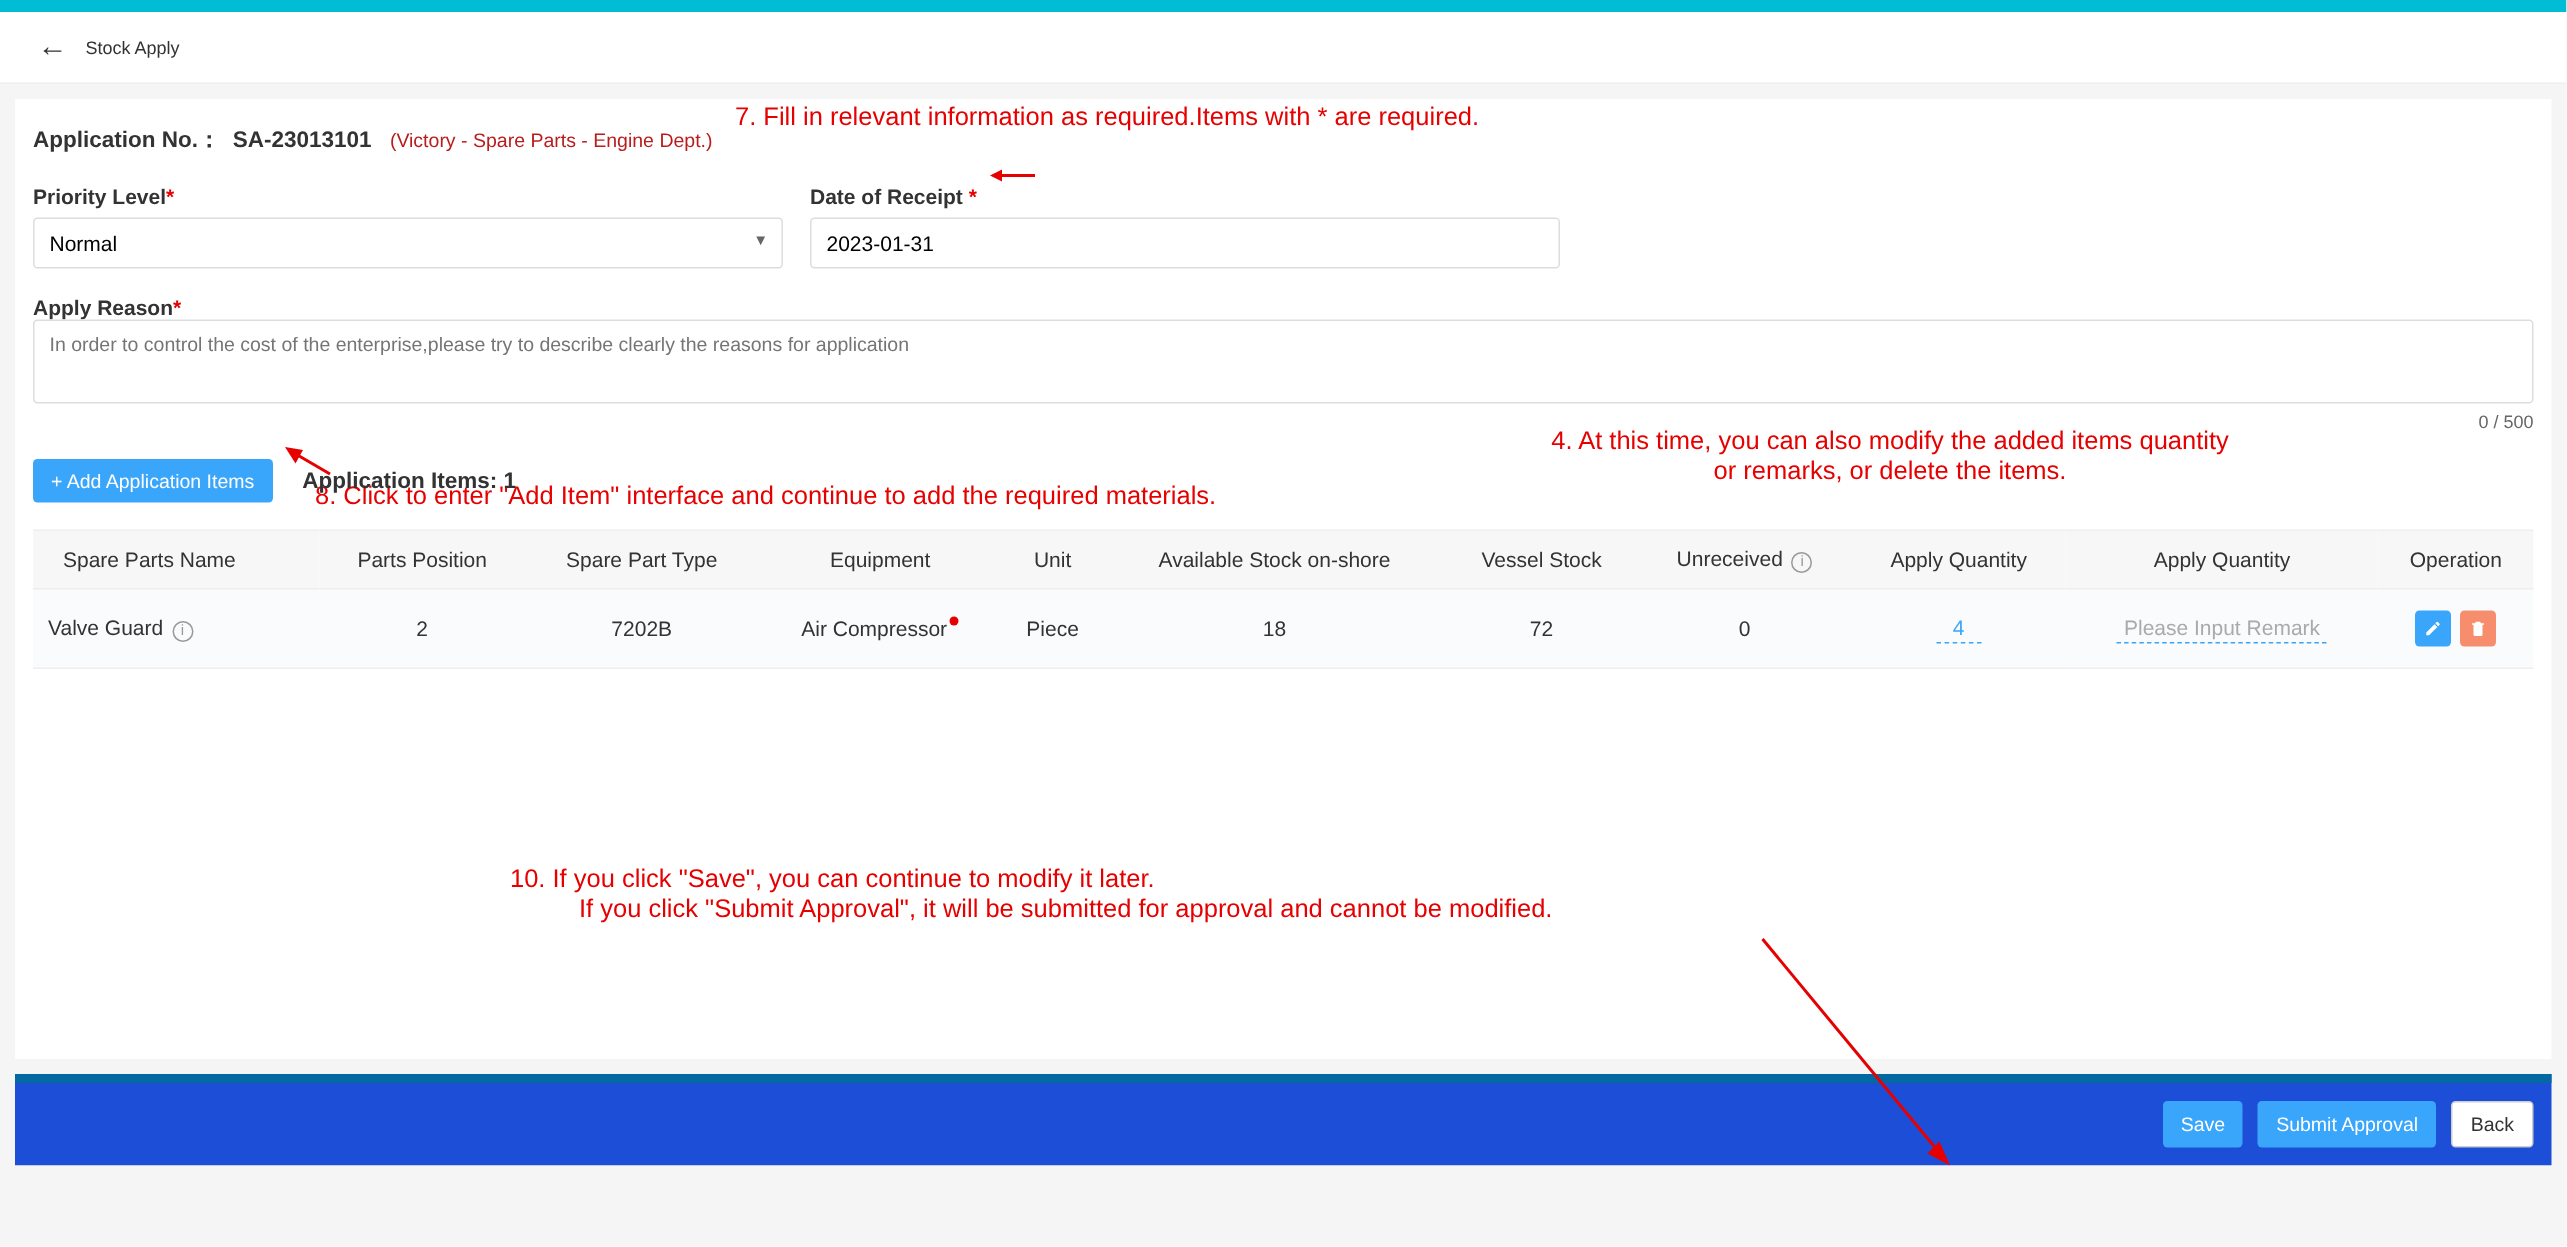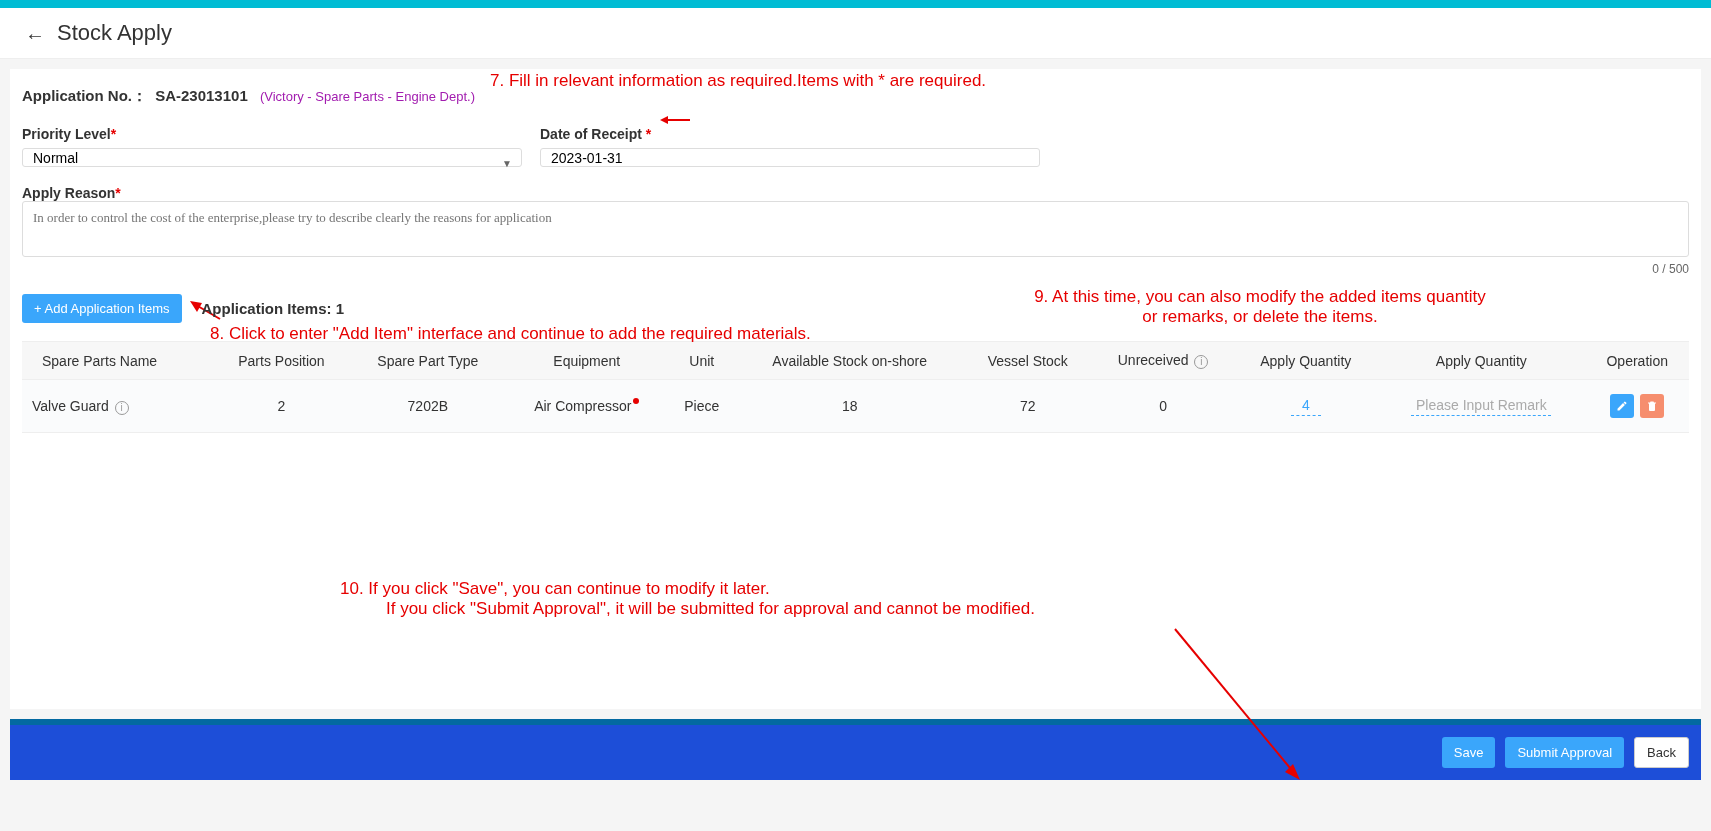--- a/index.html
+++ b/index.html
@@ -1,43 +1,43 @@
 <!DOCTYPE html>
 <html><head>
 <meta charset="utf-8">
 <style>
   * { box-sizing: border-box; margin: 0; padding: 0; }
   body { font-family: Arial, "Microsoft YaHei", sans-serif; font-size: 14px; color: #333; background: #f5f5f5; }
   .topbar { height: 8px; background: #00bcd4; }
   .header { background: #fff; padding: 12px 25px; display: flex; align-items: center; gap: 12px; border-bottom: 1px solid #eee; }
   .back-arrow { font-size: 20px; cursor: pointer; user-select:none; }
-  .header-title { font-size: 22px; font-weight: 500; }
+  .header-title { font-size: 12px; font-weight: 500; }
   .content { background: #fff; margin: 10px 10px 0 10px; padding: 18px 12px 0 12px; position: relative; min-height: 640px; }
   .app-line { font-size: 15px; margin-bottom: 20px; }
   .app-no-label { font-weight: 600; }
   .app-no-val { font-weight: 600; margin-left: 4px; }
-  .app-ctx { color: #a21caf; font-size: 13px; margin-left: 8px; }
+  .app-ctx { color: #b91c1c; font-size: 13px; margin-left: 8px; }
   .ann { color: #e60000; font-size: 17px; position: absolute; }
   .ann.a7 { left: 480px; top: 2px; }
   .ann.a8 { left: 200px; top: 255px; }
   .ann.a9 { left: 1020px; top: 218px; text-align: center; width: 460px; }
   .ann.a10 { left: 330px; top: 510px; }
   .form-row { display: flex; gap: 18px; margin-bottom: 18px; }
   .form-col { flex: 1; display: flex; flex-direction: column; justify-content: flex-end; }
   .form-col.col1 { flex: 0 0 500px; }
   .form-col.col2 { flex: 0 0 500px; }
   .form-col.col3 { flex: 1; }
   .form-label { font-weight: 700; font-size: 14px; margin-bottom: 6px; }
   .req { color: #e60000; }
-  .form-control { border: 1px solid #ddd; border-radius: 3px; height: 19px; padding: 0 10px; font-size: 14px; background: #fff; width: 100%; }
+  .form-control { border: 1px solid #ddd; border-radius: 3px; height: 34px; padding: 0 10px; font-size: 14px; background: #fff; width: 100%; }
   select.form-control { appearance: none; background: #fff; }
   .select-wrap { position: relative; }
   .select-wrap::after { content: "▼"; font-size: 10px; color: #666; position: absolute; right: 10px; top: 10px; pointer-events:none; }
   .apply-reason-wrap { margin-bottom: 18px; }
-  .apply-reason { border: 1px solid #ddd; border-radius: 3px; width: 100%; min-height: 56px; padding: 8px 10px; font-size: 13px; color: #aaa; resize: none; font-family: Liberation Serif, serif; }
+  .apply-reason { border: 1px solid #ddd; border-radius: 3px; width: 100%; min-height: 56px; padding: 8px 10px; font-size: 13px; color: #aaa; resize: none; font-family: Liberation Sans, sans-serif; }
   .char-count { text-align: right; font-size: 12px; color: #666; margin-top: 2px; }
   .items-bar { display: flex; align-items: center; gap: 20px; margin-bottom: 18px; position: relative; }
   .btn { border: none; border-radius: 3px; padding: 7px 12px; font-size: 13px; cursor: pointer; }
   .btn-primary { background: #3aa6fb; color: #fff; }
   .btn-default { background: #fff; border: 1px solid #ccc; color: #333; }
   .items-count { font-weight: 700; font-size: 15px; }
   .table { width: 100%; border-collapse: collapse; }
   .table th { background: #f7f7f7; font-weight: 500; font-size: 14px; padding: 10px 8px; border-top: 1px solid #eee; border-bottom: 1px solid #eee; text-align: center; }
   .table th:first-child { text-align: left; padding-left: 20px; }
   .table td { padding: 14px 8px; border-bottom: 1px solid #eee; font-size: 14px; text-align: center; background: #fafbfc; }
@@ -99,21 +99,21 @@
     <label class="form-label"><span>Apply Reason</span><span class="req">*</span></label>
     <textarea class="apply-reason" placeholder="In order to control the cost of the enterprise,please try to describe clearly the reasons for application" style=""></textarea>
     <div class="char-count">0 / 500</div>
   </div>
 
   <svg class="arrow-svg arrow-8" width="35" height="22">
     <line x1="30" y1="18" x2="6" y2="4" stroke="#e60000" stroke-width="2"></line>
     <polygon points="0,0 12,2 7,11" fill="#e60000"></polygon>
   </svg>
   <div class="ann a8">8. Click to enter "Add Item" interface and continue to add the required materials.</div>
-  <div class="ann a9">9. At this time, you can also modify the added items quantity or remarks, or delete the items.</div>
+  <div class="ann a9">4. At this time, you can also modify the added items quantity or remarks, or delete the items.</div>
 
   <div class="items-bar">
     <button class="btn btn-primary">+ Add Application Items</button>
     <span class="items-count">
       <span>Application Items:</span>&nbsp;<span>1</span>
     </span>
   </div>
 
   <table class="table">
     <thead>

